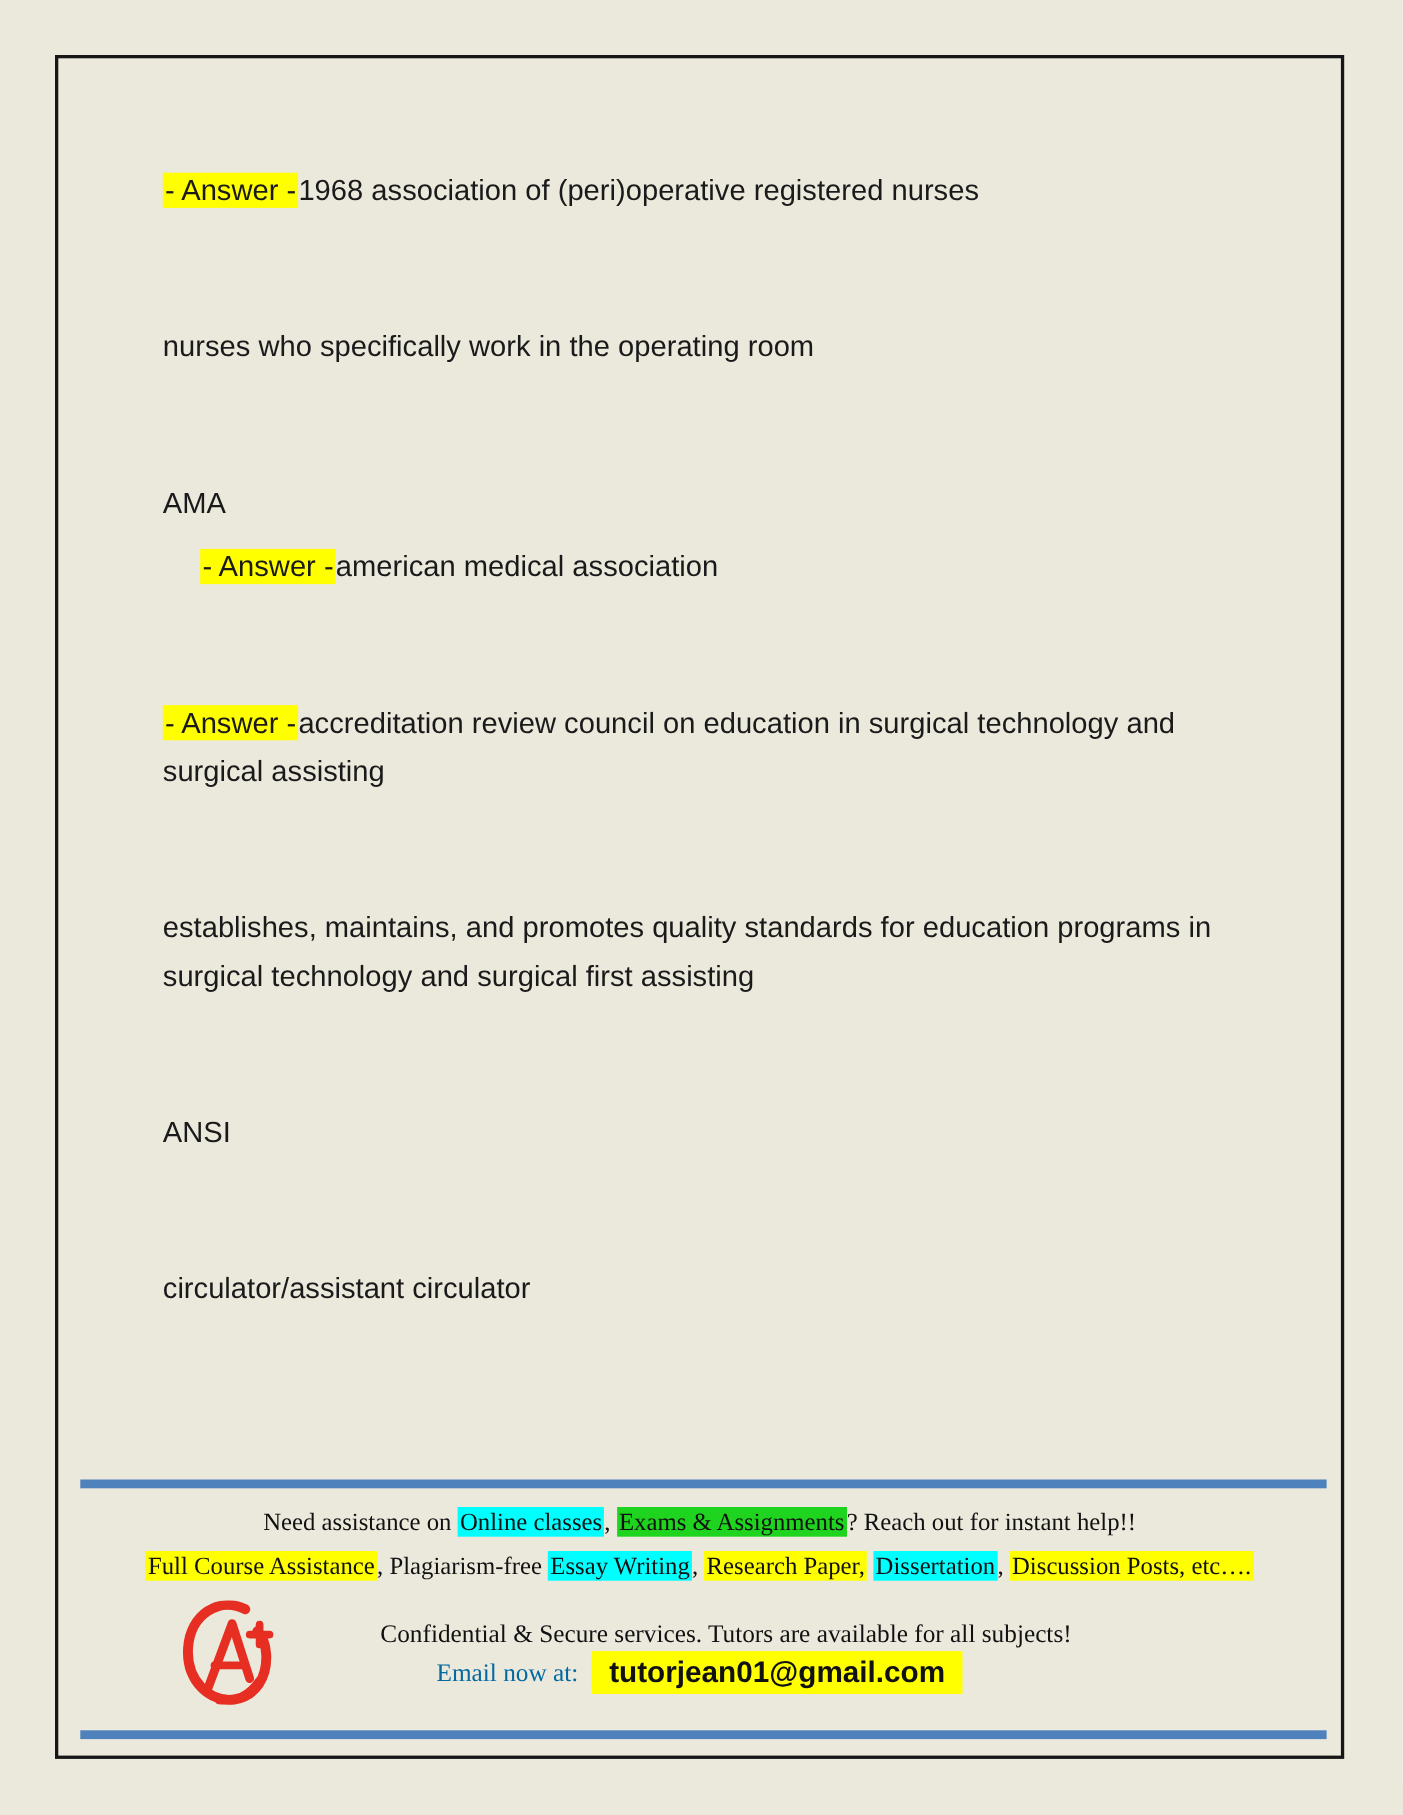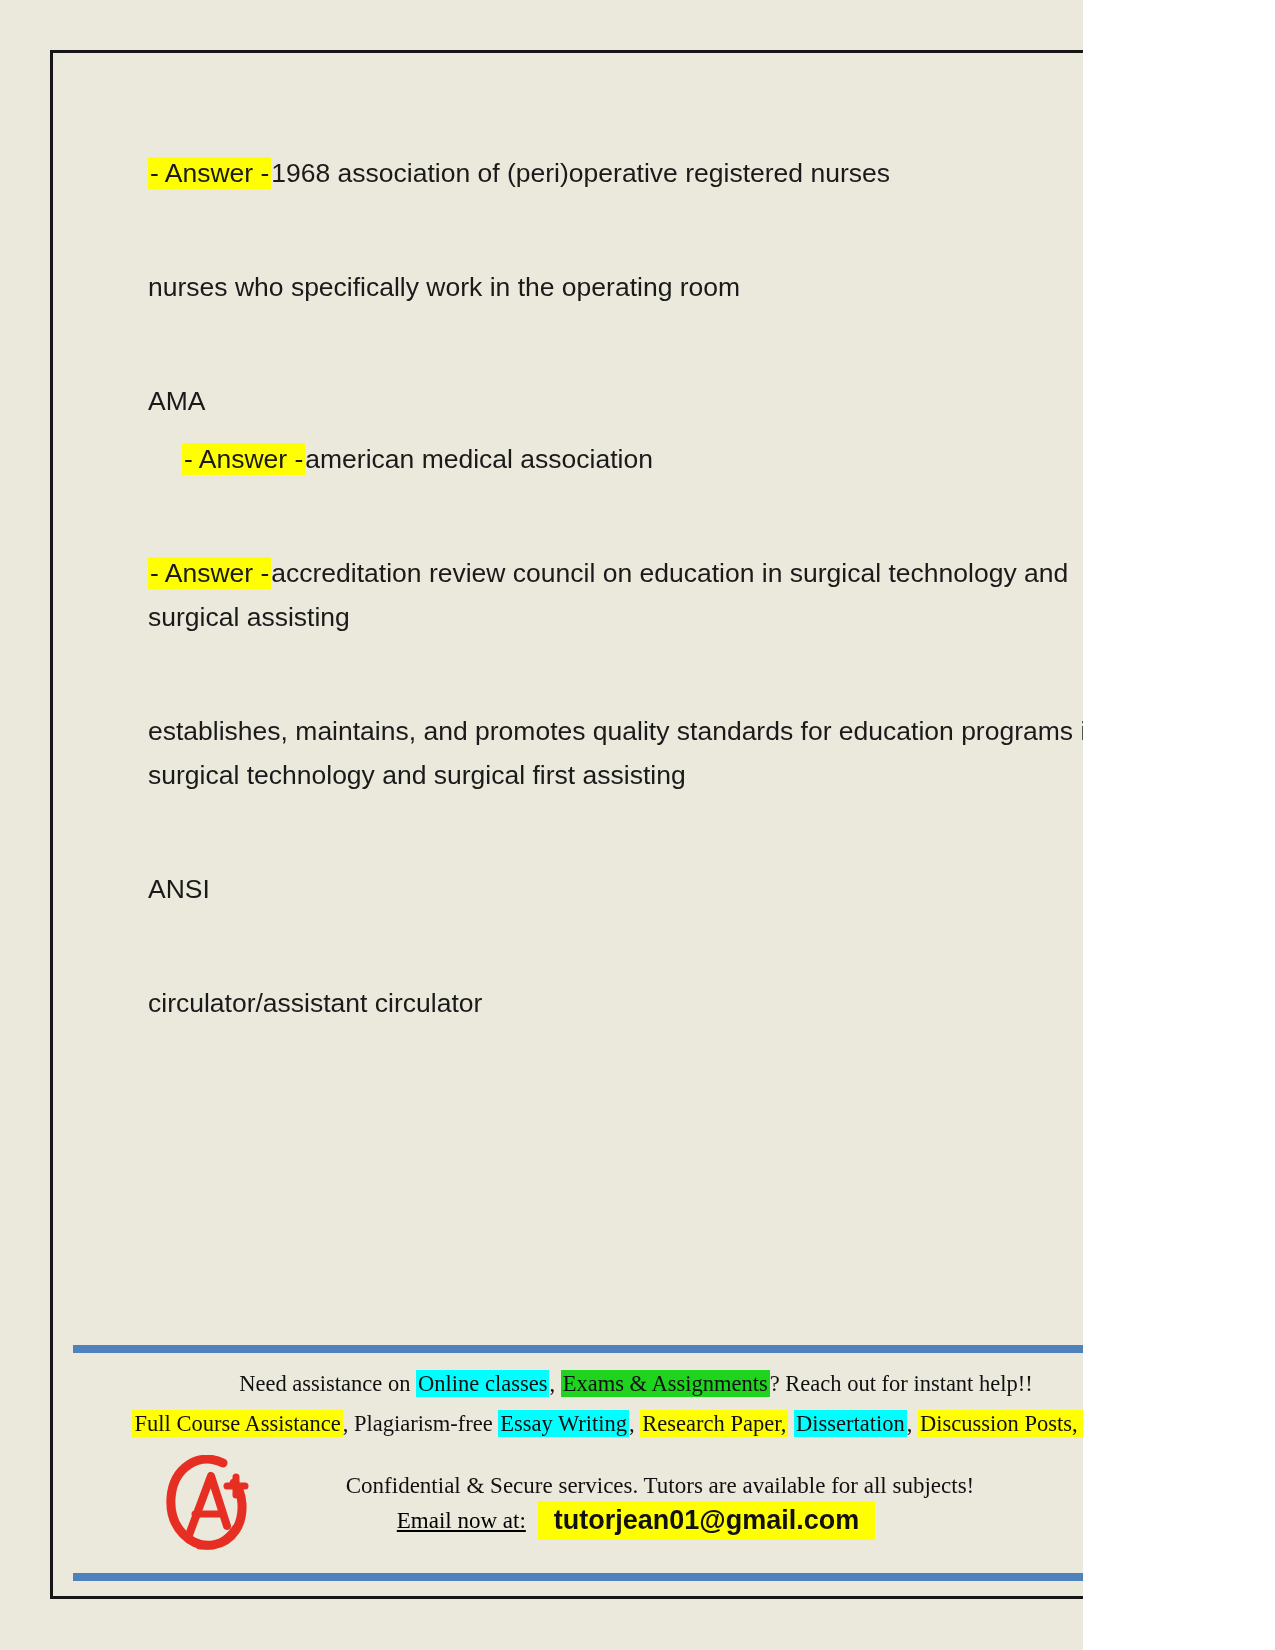--- a/index.html
+++ b/index.html
@@ -1,30 +1,30 @@
 <!DOCTYPE html>
 <html style="--page-bg: #ebe8dc; --highlight-yellow: #ffff00; --highlight-cyan: #00ffff; --highlight-green: #1fd41f; --divider-blue: #4f81bd; --logo-red: #e62e22;"><head>
 <meta charset="utf-8">
 <style>
   html,body{margin:0;padding:0;}
   .page{
-    position:relative;width:1083px;height:1650px;
+    position:relative;width:1275px;height:1650px;
     background:var(--page-bg,#ebe8dc);
     font-family:"Liberation Sans",sans-serif;
     color:#1a1a1a;overflow:hidden;
   }
   .frame{
     position:absolute;left:50px;top:50px;width:1172px;height:1549px;
     border:3px solid #161616;box-sizing:border-box;
   }
   .content{
     position:absolute;left:95px;top:98px;width:985px;
     font-size:26.5px;line-height:44px;
   }
-  .block{margin-top:70px;}
+  .block{margin-top:98px;}
   .block:first-child{margin-top:0;}
   .term + .answer{margin-top:14px;padding-left:34px;}
   .hl{padding:1px 2px;}
   .hl-yellow{background:var(--highlight-yellow,#ffff00);}
   .hl-cyan{background:var(--highlight-cyan,#00ffff);}
   .hl-green{background:var(--highlight-green,#1fd41f);text-align:right;}
   .bar{
     position:absolute;left:20px;width:1133px;height:8px;
     background:var(--divider-blue,#4f81bd);
   }
@@ -36,21 +36,21 @@
     white-space:nowrap;color:#111;
   }
   .f1{top:1315px;}
   .f2{top:1355px;}
   .f3{top:1417px;font-size:23px;padding-left:24px;}
   .email-row{
     position:absolute;left:0;top:1448px;width:100%;
     display:flex;justify-content:center;align-items:center;gap:12px;
   }
   .email-label{
-    font-family:"Liberation Serif",serif;font-size:23px;color:#000000;text-decoration:underline;
+    font-family:"Liberation Serif",serif;font-size:23px;color:#0369a1;
   }
   .email{
     font-family:"Liberation Sans",sans-serif;font-weight:700;font-size:27px;
     background:var(--highlight-yellow,#ffff00);padding:4px 16px;color:#111;
   }
   .logo{position:absolute;left:112px;top:1402px;width:84px;height:98px;color:var(--logo-red,#e62e22);}
   .logo svg{width:100%;height:100%;}
 </style>
 </head>
 <body>

